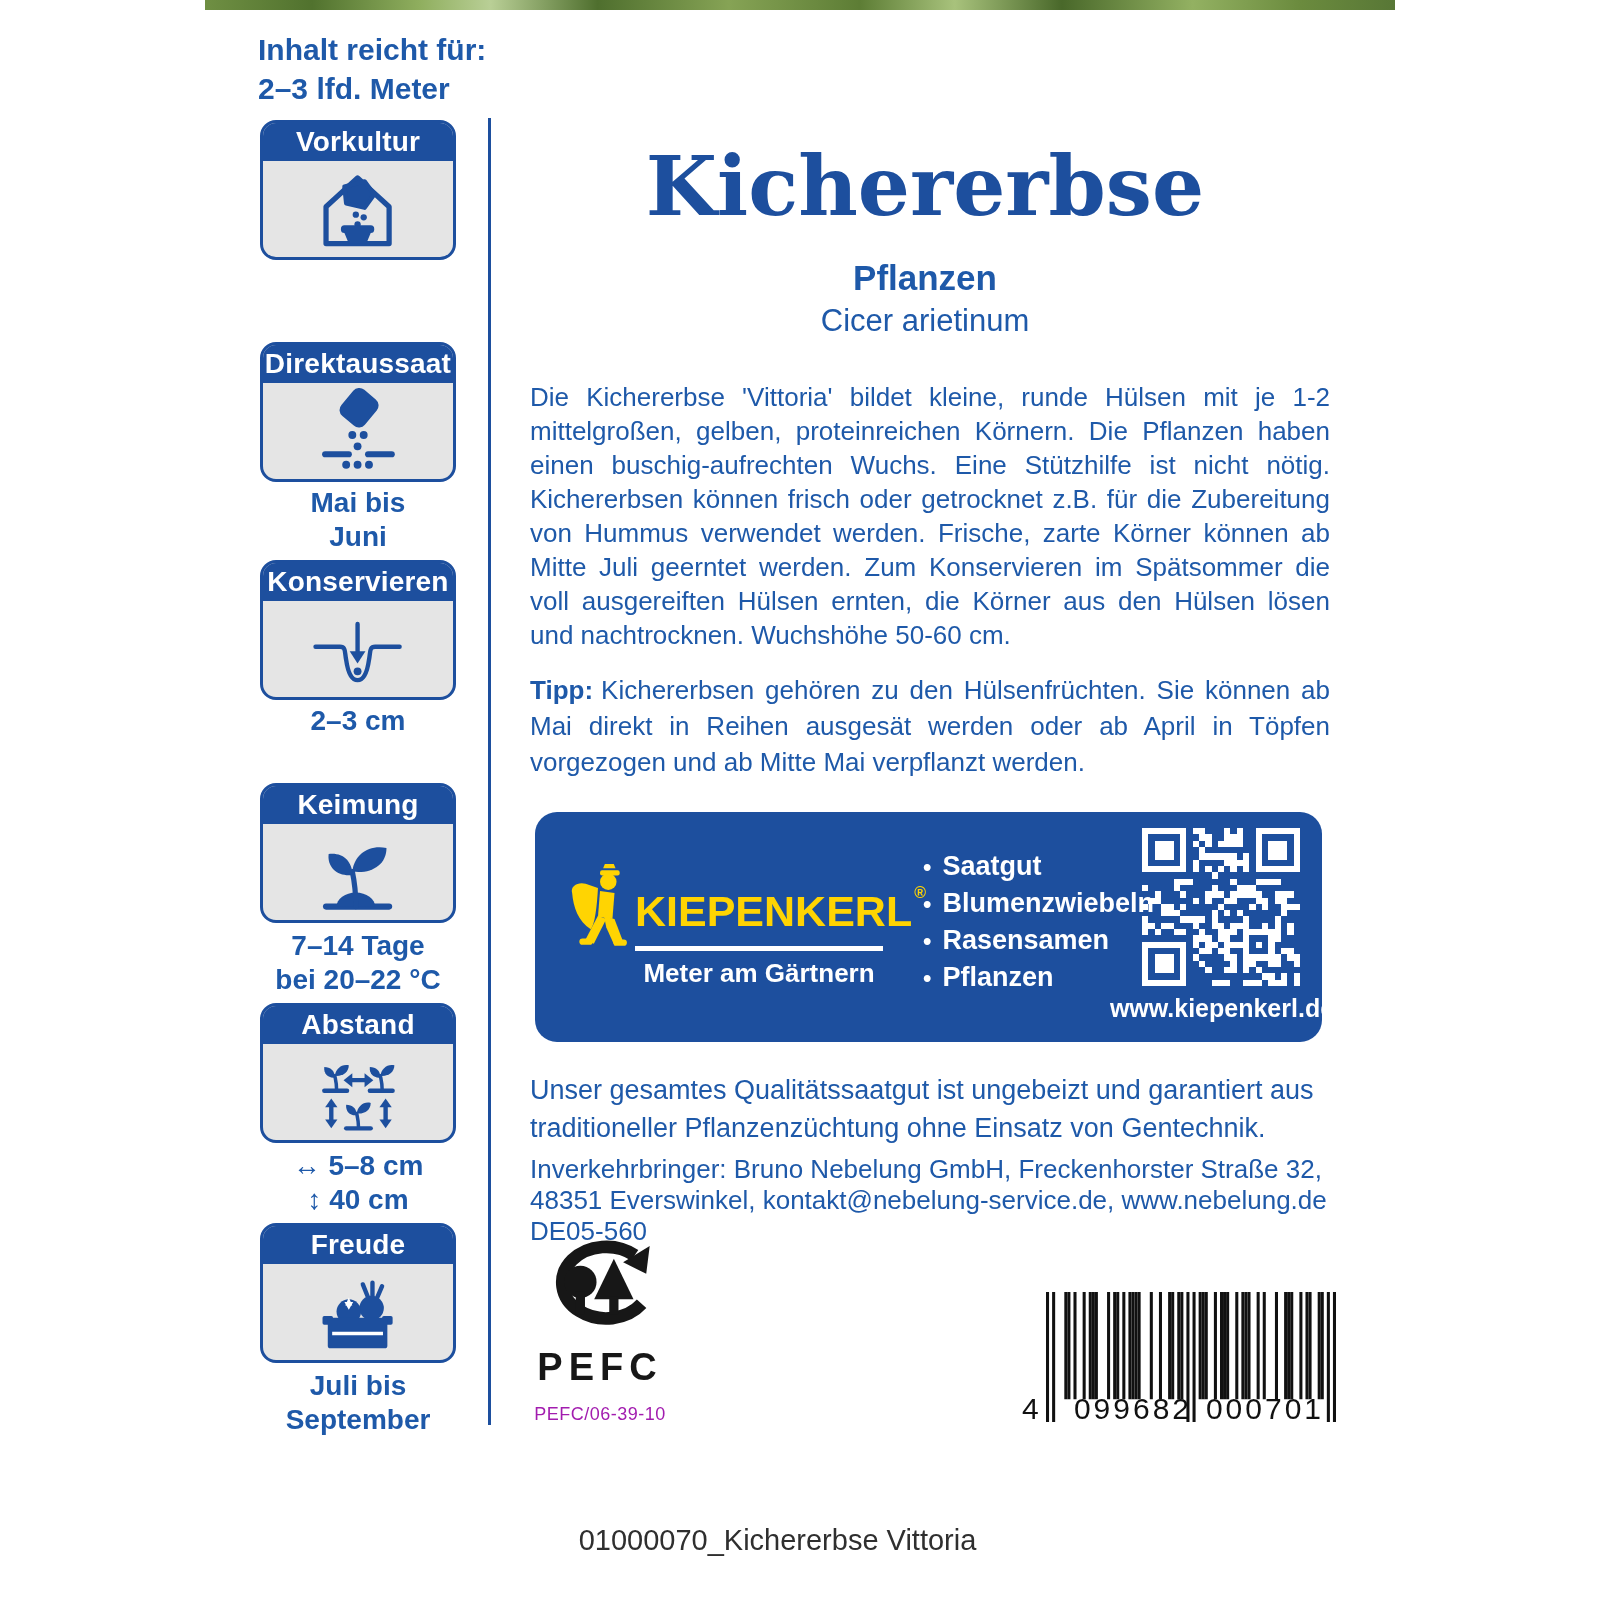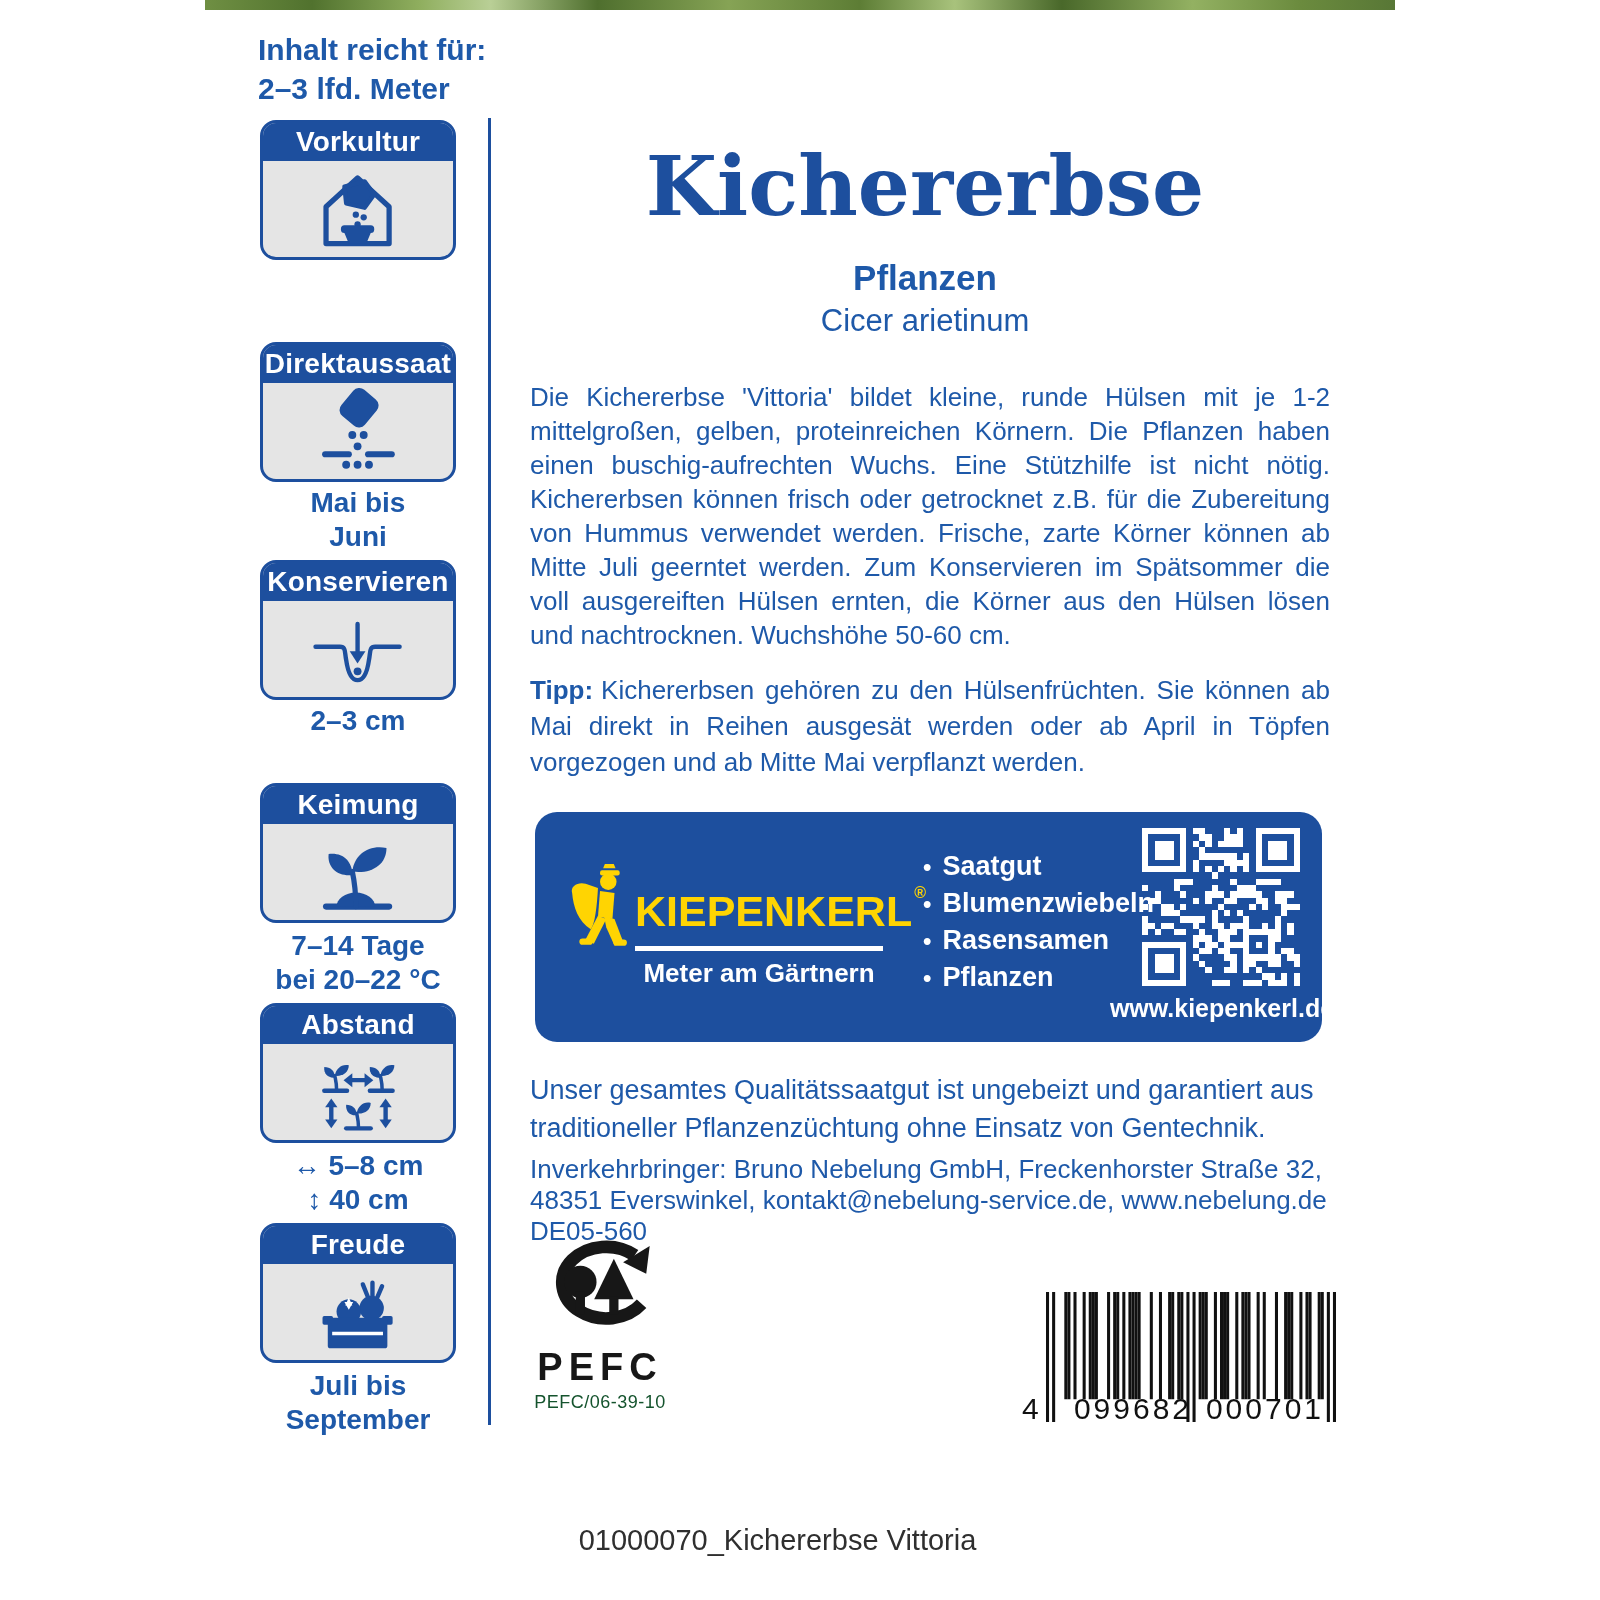--- a/index.html
+++ b/index.html
@@ -49,21 +49,21 @@
   .qr{position:absolute;left:607px;top:16px;width:158px;height:158px;}
   .brand-site{position:absolute;left:572px;top:182px;width:230px;text-align:center;font-size:25px;font-weight:700;color:#fff;}
 
   .quality{position:absolute;top:1044px;left:20px;width:810px;font-size:27px;line-height:38px;color:var(--tblue);}
   .distributor{position:absolute;top:1128px;left:20px;width:810px;font-size:26px;line-height:31px;color:var(--tblue);white-space:pre-line;}
 
   
   .pefc{position:absolute;top:1238px;left:20px;width:140px;text-align:center;color:var(--ink);}
   .pefc svg{width:116px;height:104px;}
   .pefc-name{font-size:38px;font-weight:700;letter-spacing:6px;line-height:38px;margin-top:2px;color:#171717;}
-  .pefc-cert{font-size:18px;color:#14532d;margin-top:6px;letter-spacing:.5px;}
+  .pefc-cert{font-size:18px;color:#a21caf;margin-top:18px;letter-spacing:.5px;}
 
   
   .barcode{position:absolute;top:1292px;left:512px;width:316px;height:132px;}
   .barcode svg{position:absolute;left:24px;top:0;width:290px;height:130px;fill:#111;}
   .bc-digit{position:absolute;bottom:-2px;font-size:30px;color:#111;letter-spacing:3px;font-weight:400;}
   .bc-first{left:0px;}
   .bc-g1{left:40px;width:130px;text-align:right;}
   .bc-g2{left:178px;width:130px;text-align:center;}
 
   .footer-line{position:absolute;top:1524px;left:0;width:1555px;text-align:center;font-size:29px;color:#2f2f2f;}

